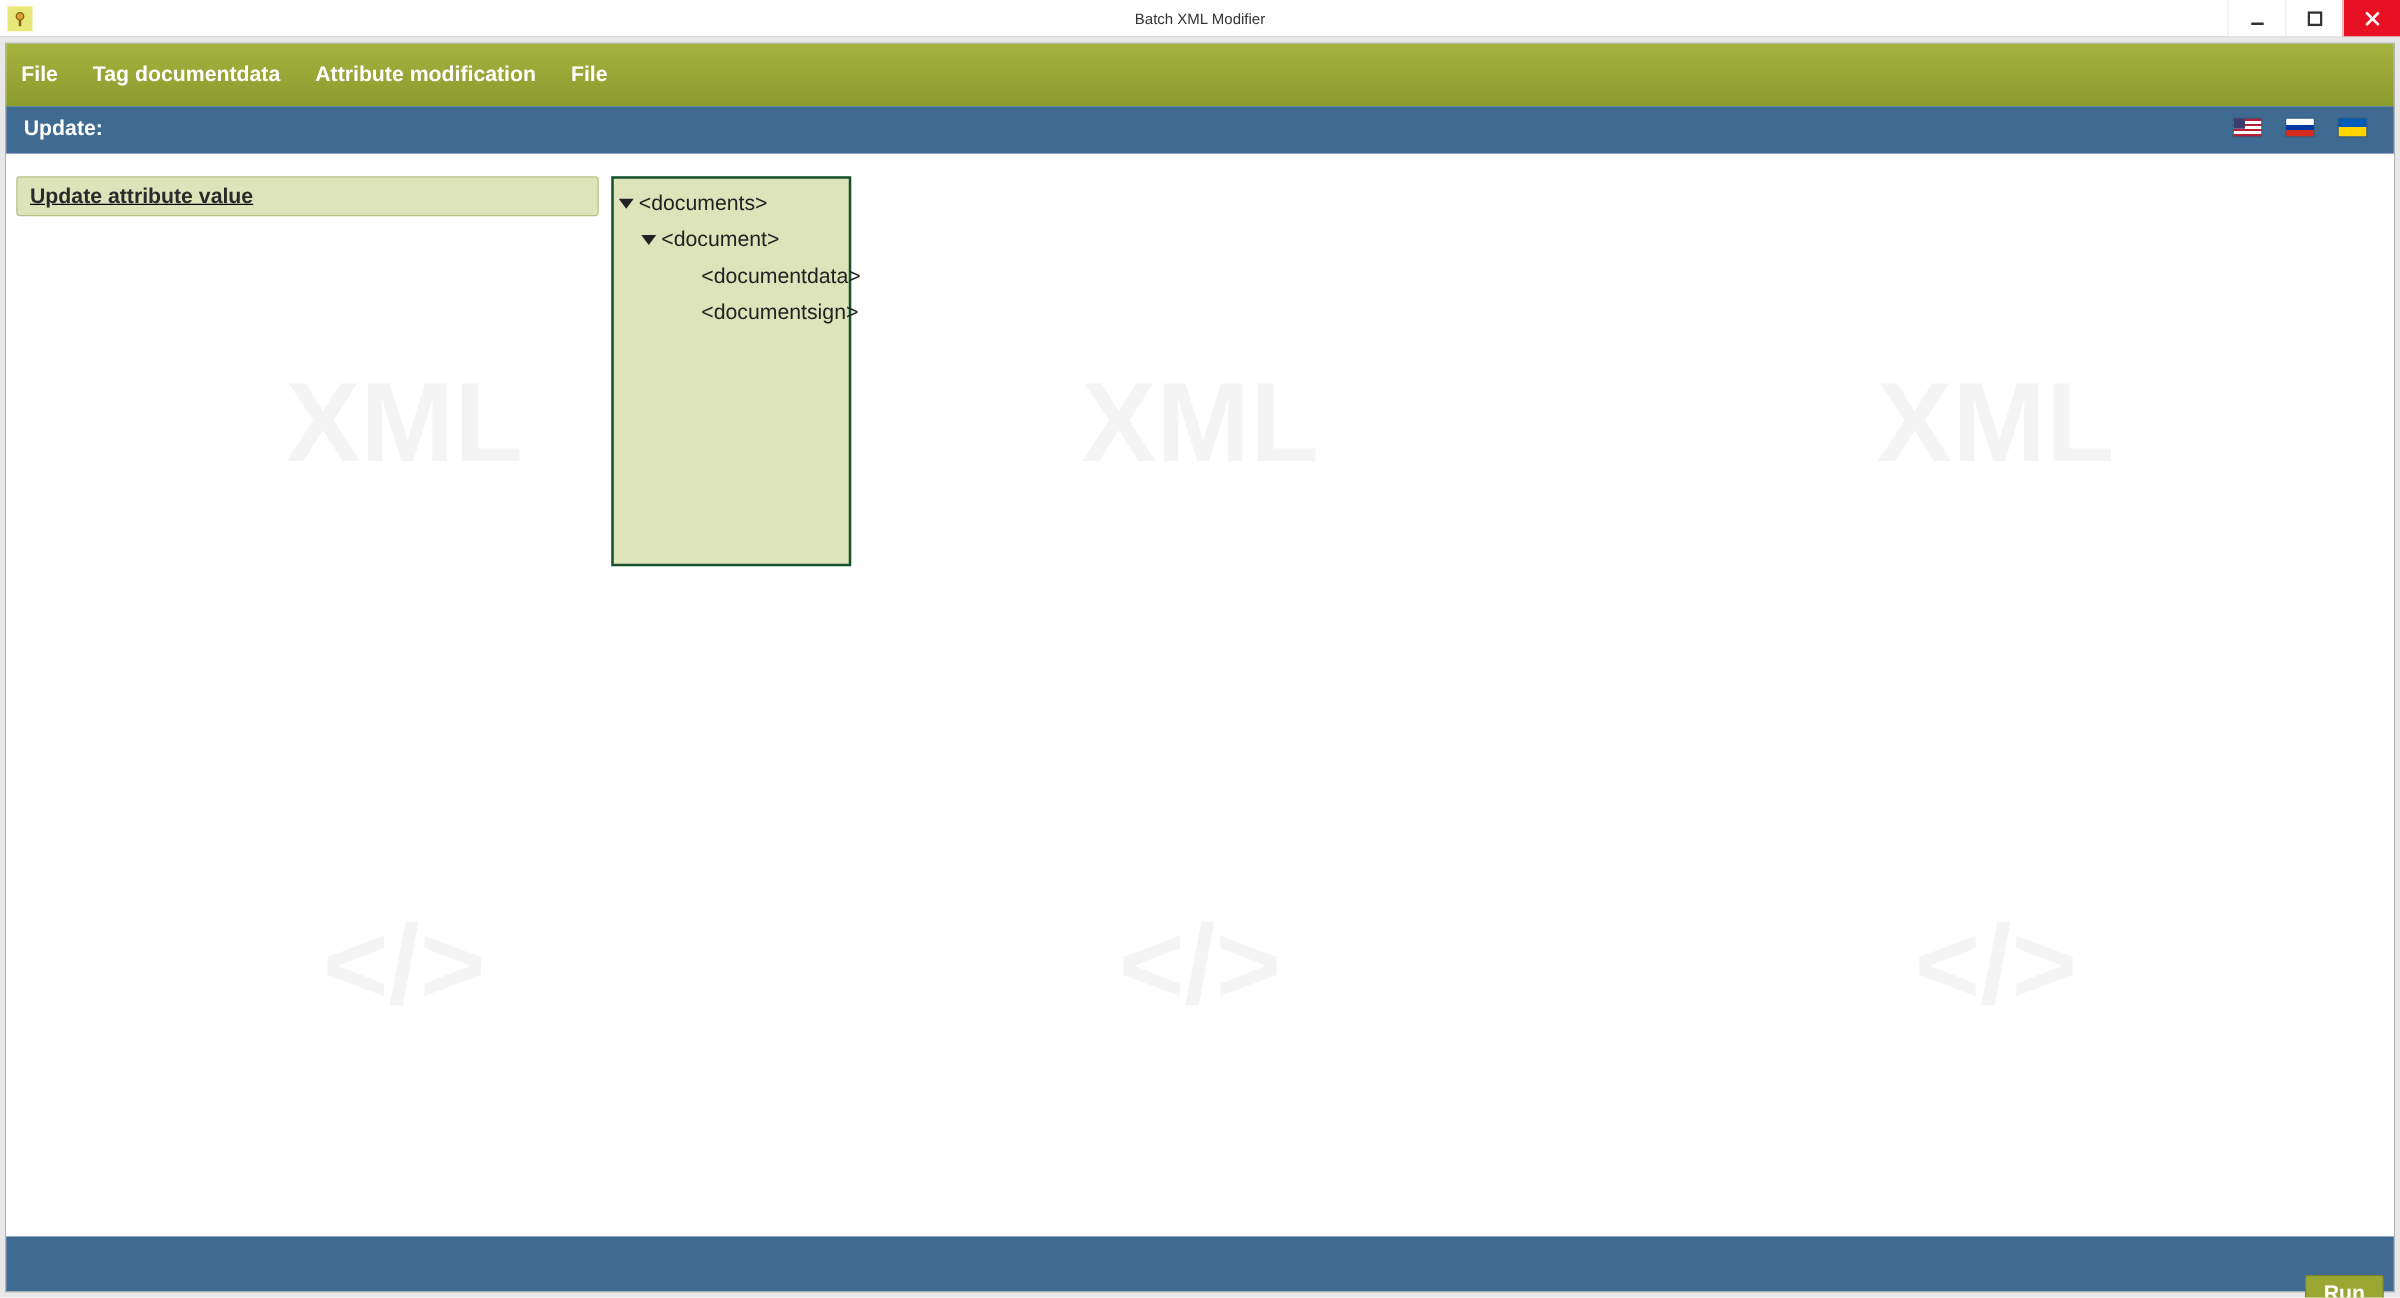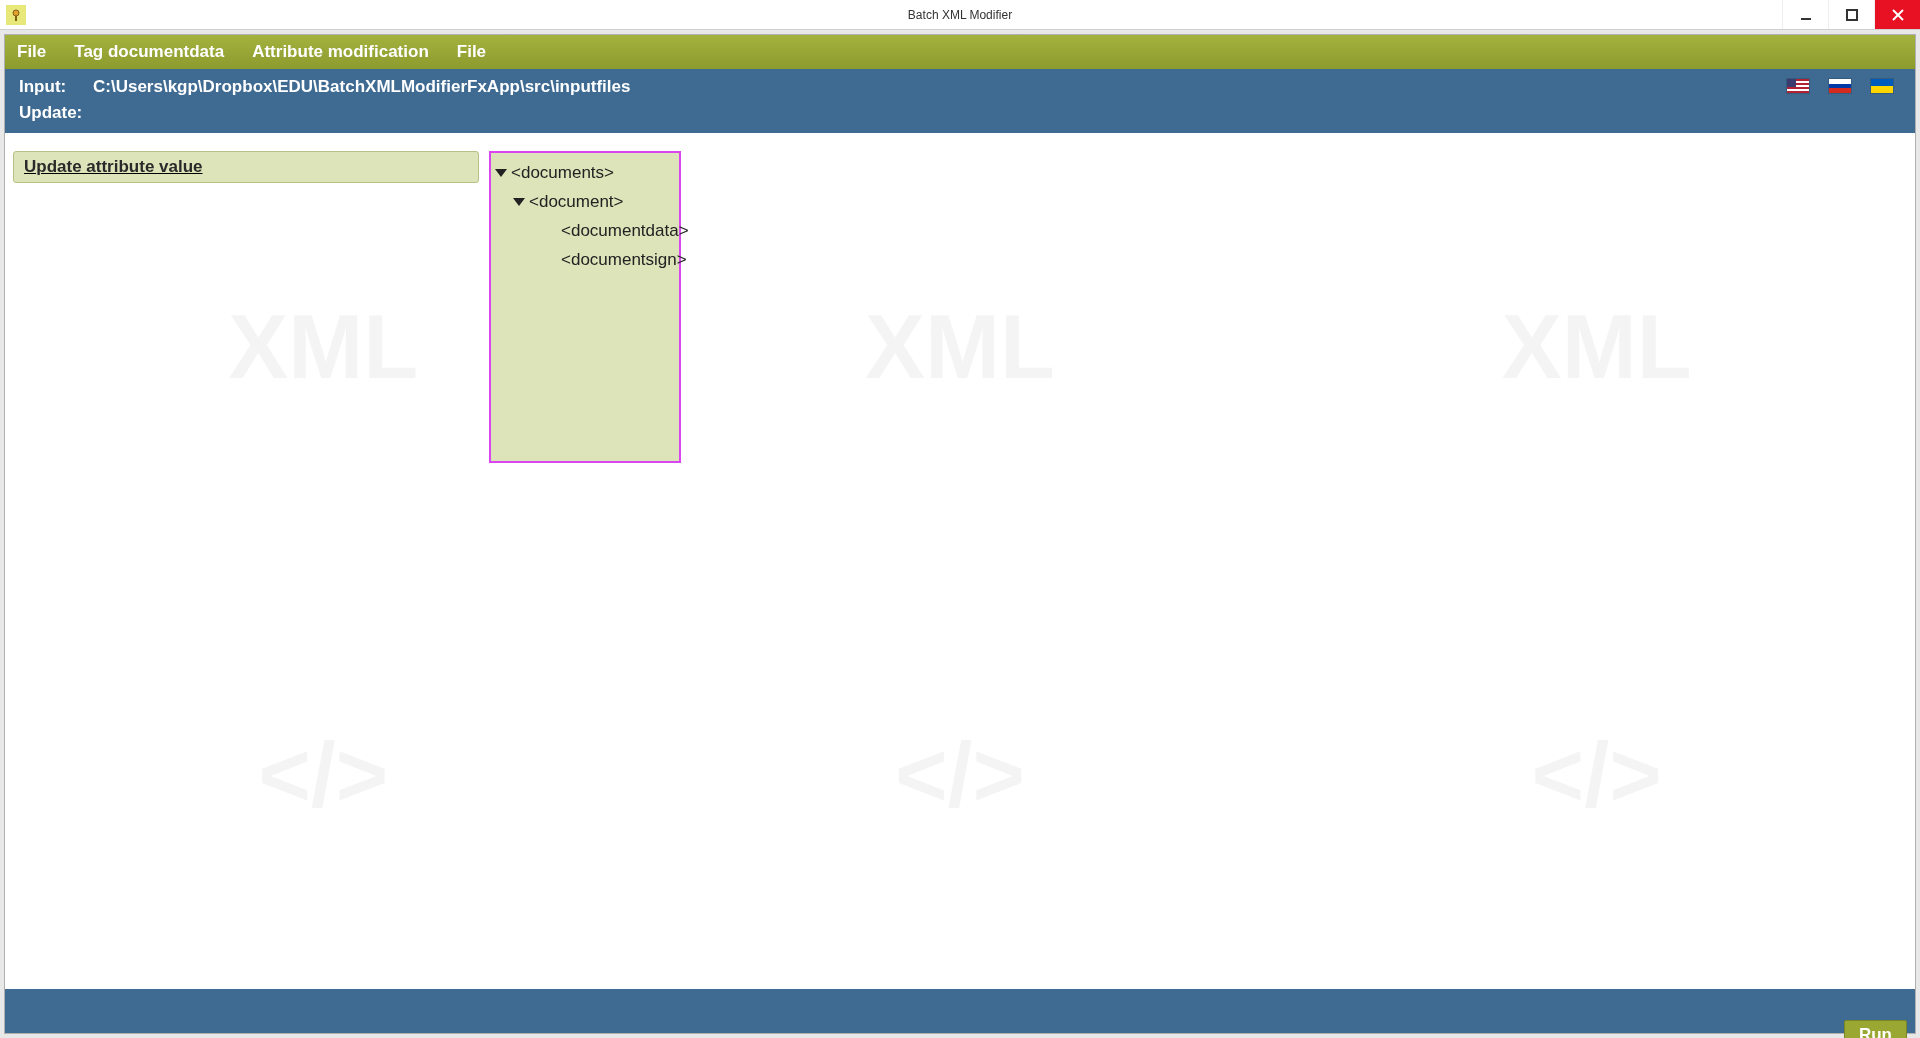--- a/index.html
+++ b/index.html
@@ -52,21 +52,21 @@
     margin: 4px;
     border: 1px solid #b0b0b0;
     display: flex;
     flex-direction: column;
     background: #fff;
     min-height: 0;
   }
 
   
   .menubar {
-    height: 34px;
+    height: 50px;
     background: linear-gradient(to bottom, #a4b23e 0%, #8b9b2d 100%);
     display: flex;
     align-items: center;
     padding: 0 12px;
     gap: 28px;
   }
   .menubar .menu-item {
     color: #fff;
     font-size: 17px;
     font-weight: 600;
@@ -128,21 +128,21 @@
     padding: 5px 10px;
     font-size: 17px;
     font-weight: 600;
     color: #2a2a2a;
   }
 
   .tree-panel {
     width: 192px;
     height: 312px;
     background: #dde4ba;
-    border: 2px solid #d946ef;
+    border: 2px solid #14532d;
     padding: 6px 4px;
     font-size: 17px;
     color: #222;
     flex-shrink: 0;
   }
   .tree-node { display: flex; align-items: center; gap: 2px; line-height: 1.7; white-space: nowrap; }
   .tree-arrow {
     width: 0; height: 0;
     border-left: 6px solid transparent;
     border-right: 6px solid transparent;
@@ -211,24 +211,20 @@
   <div class="menubar">
     <div class="menu-item">File</div>
     <div class="menu-item">Tag documentdata</div>
     <div class="menu-item">Attribute modification</div>
     <div class="menu-item">File</div>
   </div>
 
   <div class="pathbar">
     <div class="paths">
       <div class="path-row">
-        <span class="path-label">Input:</span>
-        <span>C:\Users\kgp\Dropbox\EDU\BatchXMLModifierFxApp\src\inputfiles</span>
-      </div>
-      <div class="path-row">
         <span class="path-label">Update:</span>
       </div>
     </div>
     <div class="flags">
       <span class="flag us"></span>
       <span class="flag ru"></span>
       <span class="flag ua"></span>
     </div>
   </div>
 

